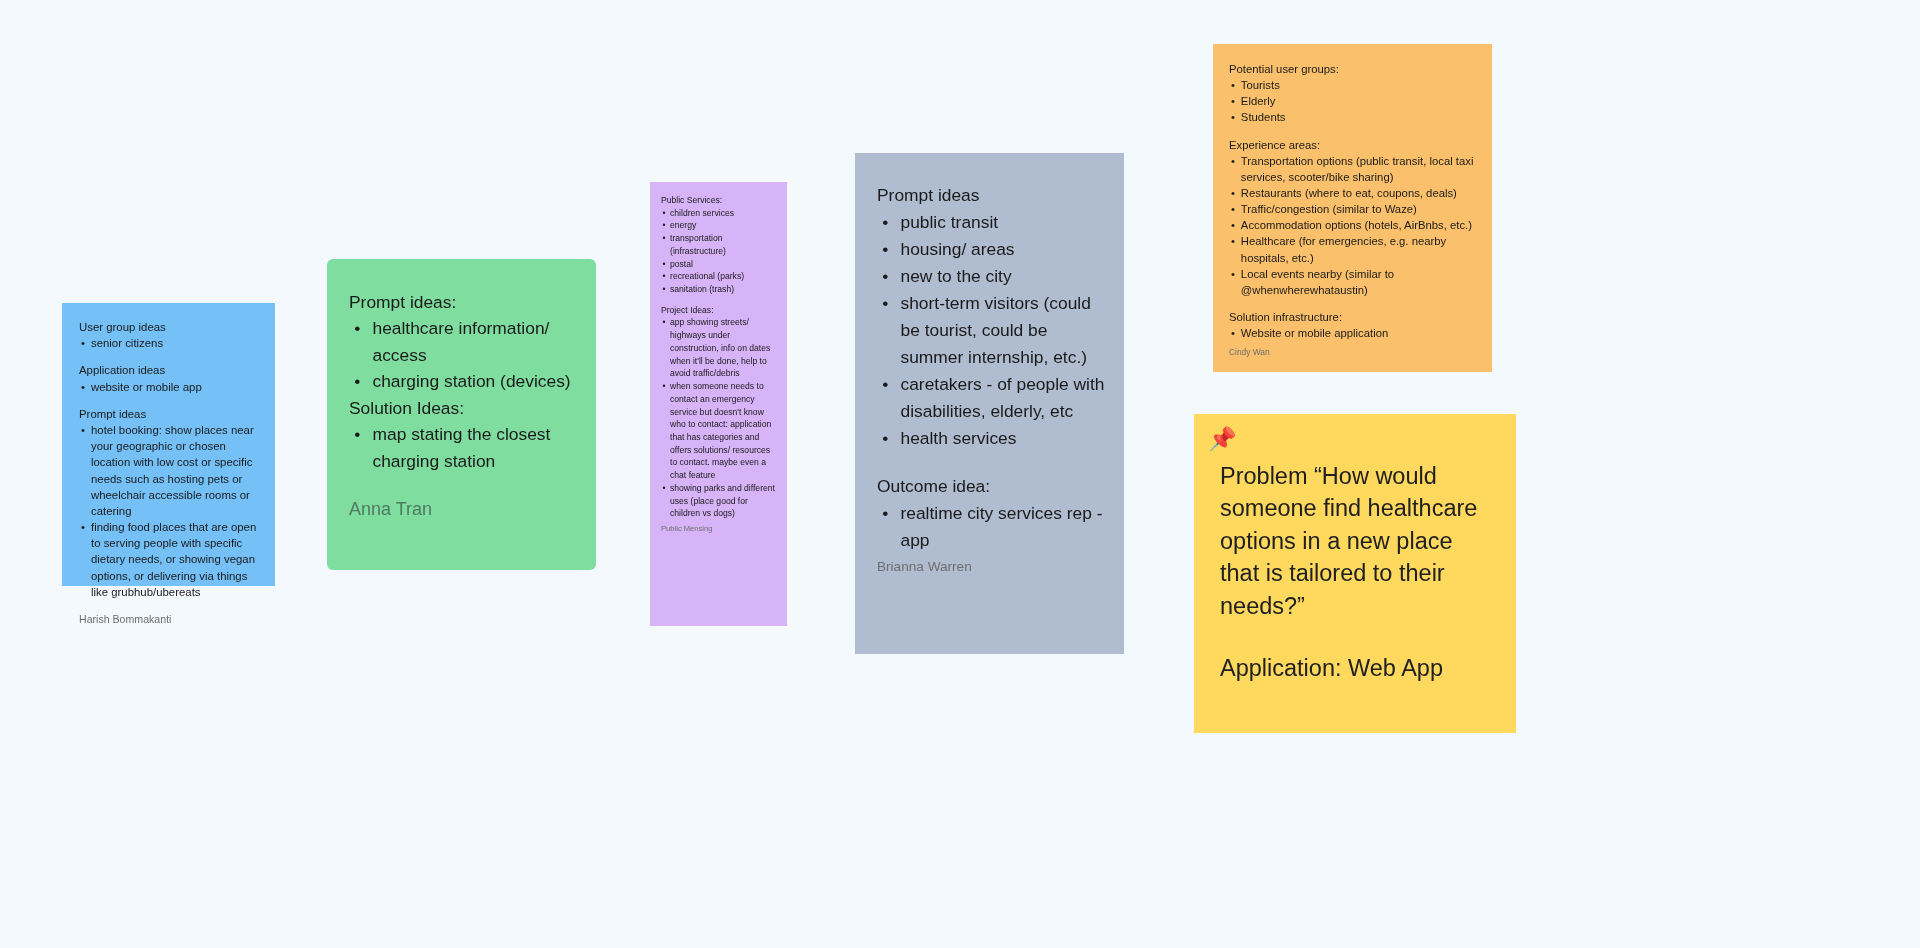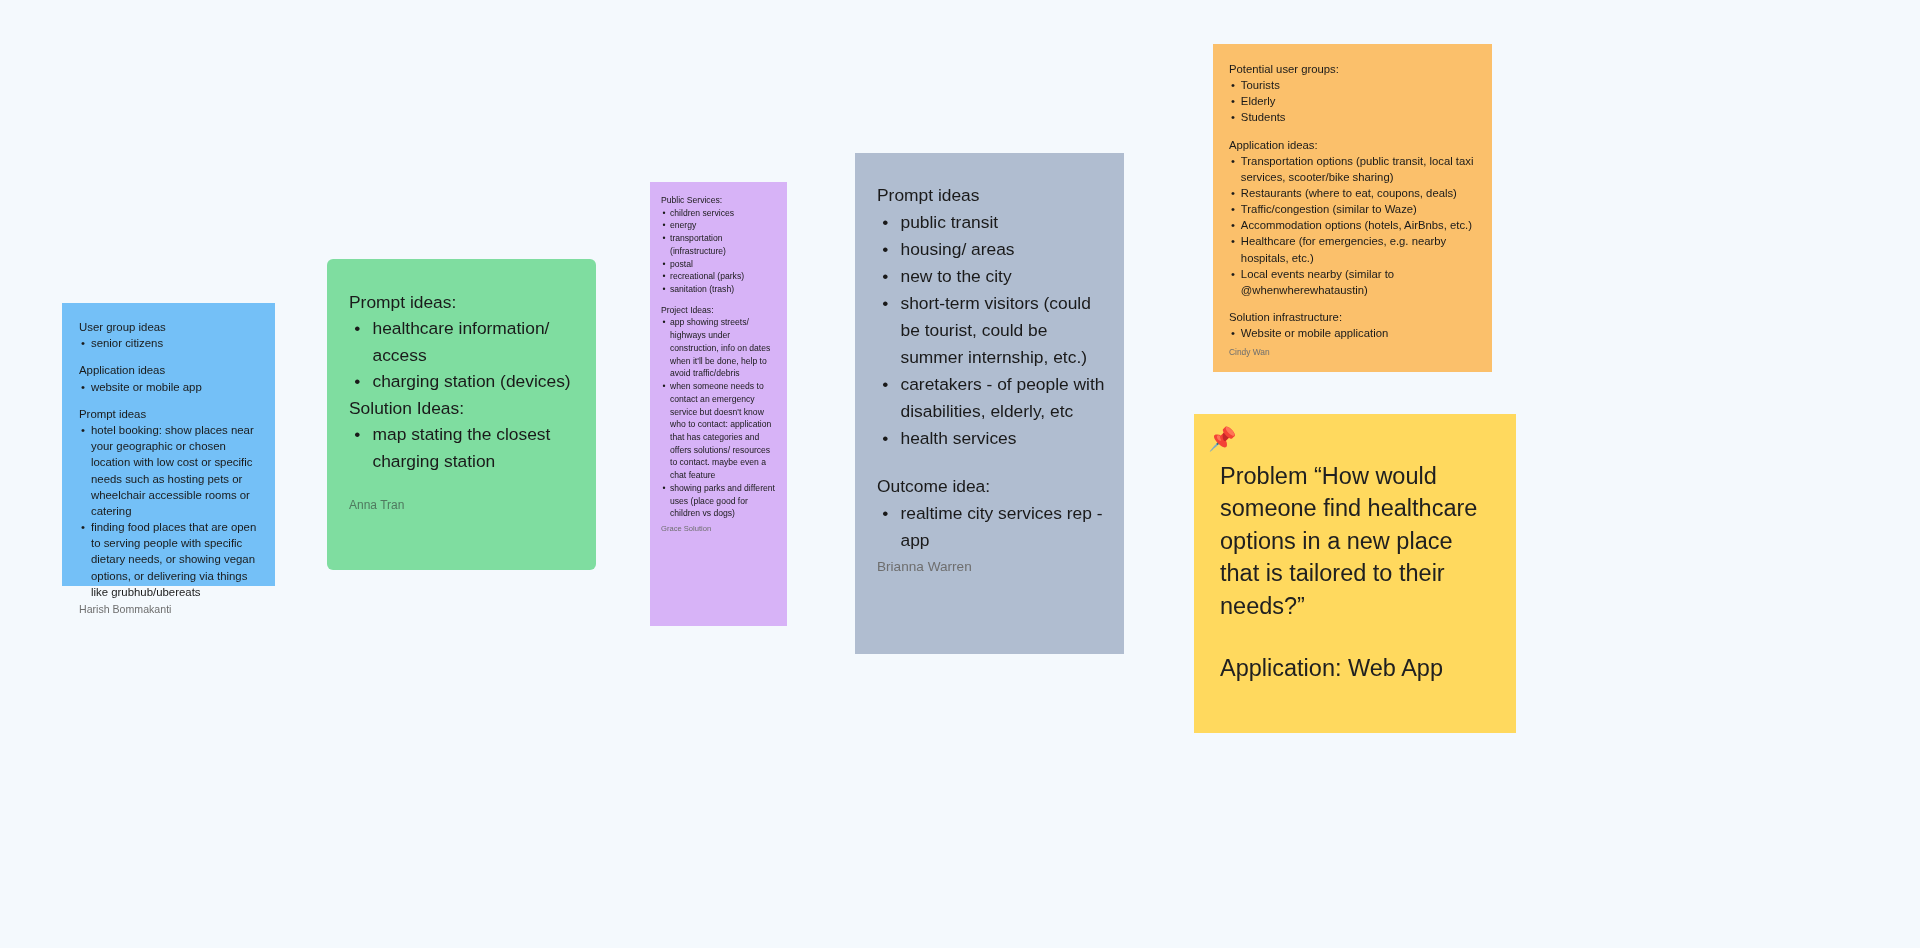--- a/index.html
+++ b/index.html
@@ -59,38 +59,38 @@
     left: 62px;
     top: 303px;
     width: 213px;
     height: 283px;
     background: #74c0f7;
     padding: 16px 14px 12px 17px;
     font-size: 11.4px;
     line-height: 1.42;
   }
   #note-blue .blank { height: 11px; }
-  #note-blue .author { font-size: 10.6px; margin-top: 2px; }
+  #note-blue .author { font-size: 10.6px; margin-top: 12px; }
 
   
   #note-green {
     left: 327px;
     top: 259px;
     width: 269px;
     height: 311px;
     background: #7fdda0;
     padding: 30px 20px 14px 22px;
     font-size: 17.4px;
     line-height: 1.52;
     border-radius: 6px;
   }
   #note-green li { padding-left: 1.35em; }
   #note-green li::before { left: 0.3em; }
   #note-green .blank { height: 22px; }
-  #note-green .author { font-size: 12px; color: #4f7a5f; }
+  #note-green .author { font-size: 18px; color: #4f7a5f; }
 
   
   #note-purple {
     left: 650px;
     top: 182px;
     width: 137px;
     height: 444px;
     background: #d7b3f7;
     padding: 12px 9px 7px 11px;
     font-size: 8.6px;
@@ -216,21 +216,21 @@
     </div>
     <span class="blank"></span>
     <div class="note-section">
       <span class="heading">Project Ideas:</span>
       <ul>
         <li>app showing streets/ highways under construction, info on dates when it'll be done, help to avoid traffic/debris</li>
         <li>when someone needs to contact an emergency service but doesn't know who to contact: application that has categories and offers solutions/ resources to contact. maybe even a chat feature</li>
         <li>showing parks and different uses (place good for children vs dogs)</li>
       </ul>
     </div>
-    <span class="author">Grace Solution</span>
+    <span class="author">Public Mensing</span>
   </div>
 
   <div class="note" id="note-gray">
     <div class="note-section">
       <span class="heading">Prompt ideas</span>
       <ul>
         <li>public transit</li>
         <li>housing/ areas</li>
         <li>new to the city</li>
         <li>short-term visitors (could be tourist, could be summer internship, etc.)</li>
@@ -252,21 +252,21 @@
     <div class="note-section">
       <span class="heading">Potential user groups:</span>
       <ul>
         <li>Tourists</li>
         <li>Elderly</li>
         <li>Students</li>
       </ul>
     </div>
     <span class="blank"></span>
     <div class="note-section">
-      <span class="heading">Application ideas:</span>
+      <span class="heading">Experience areas:</span>
       <ul>
         <li>Transportation options (public transit, local taxi services, scooter/bike sharing)</li>
         <li>Restaurants (where to eat, coupons, deals)</li>
         <li>Traffic/congestion (similar to Waze)</li>
         <li>Accommodation options (hotels, AirBnbs, etc.)</li>
         <li>Healthcare (for emergencies, e.g. nearby hospitals, etc.)</li>
         <li>Local events nearby (similar to @whenwherewhataustin)</li>
       </ul>
     </div>
     <span class="blank"></span>

